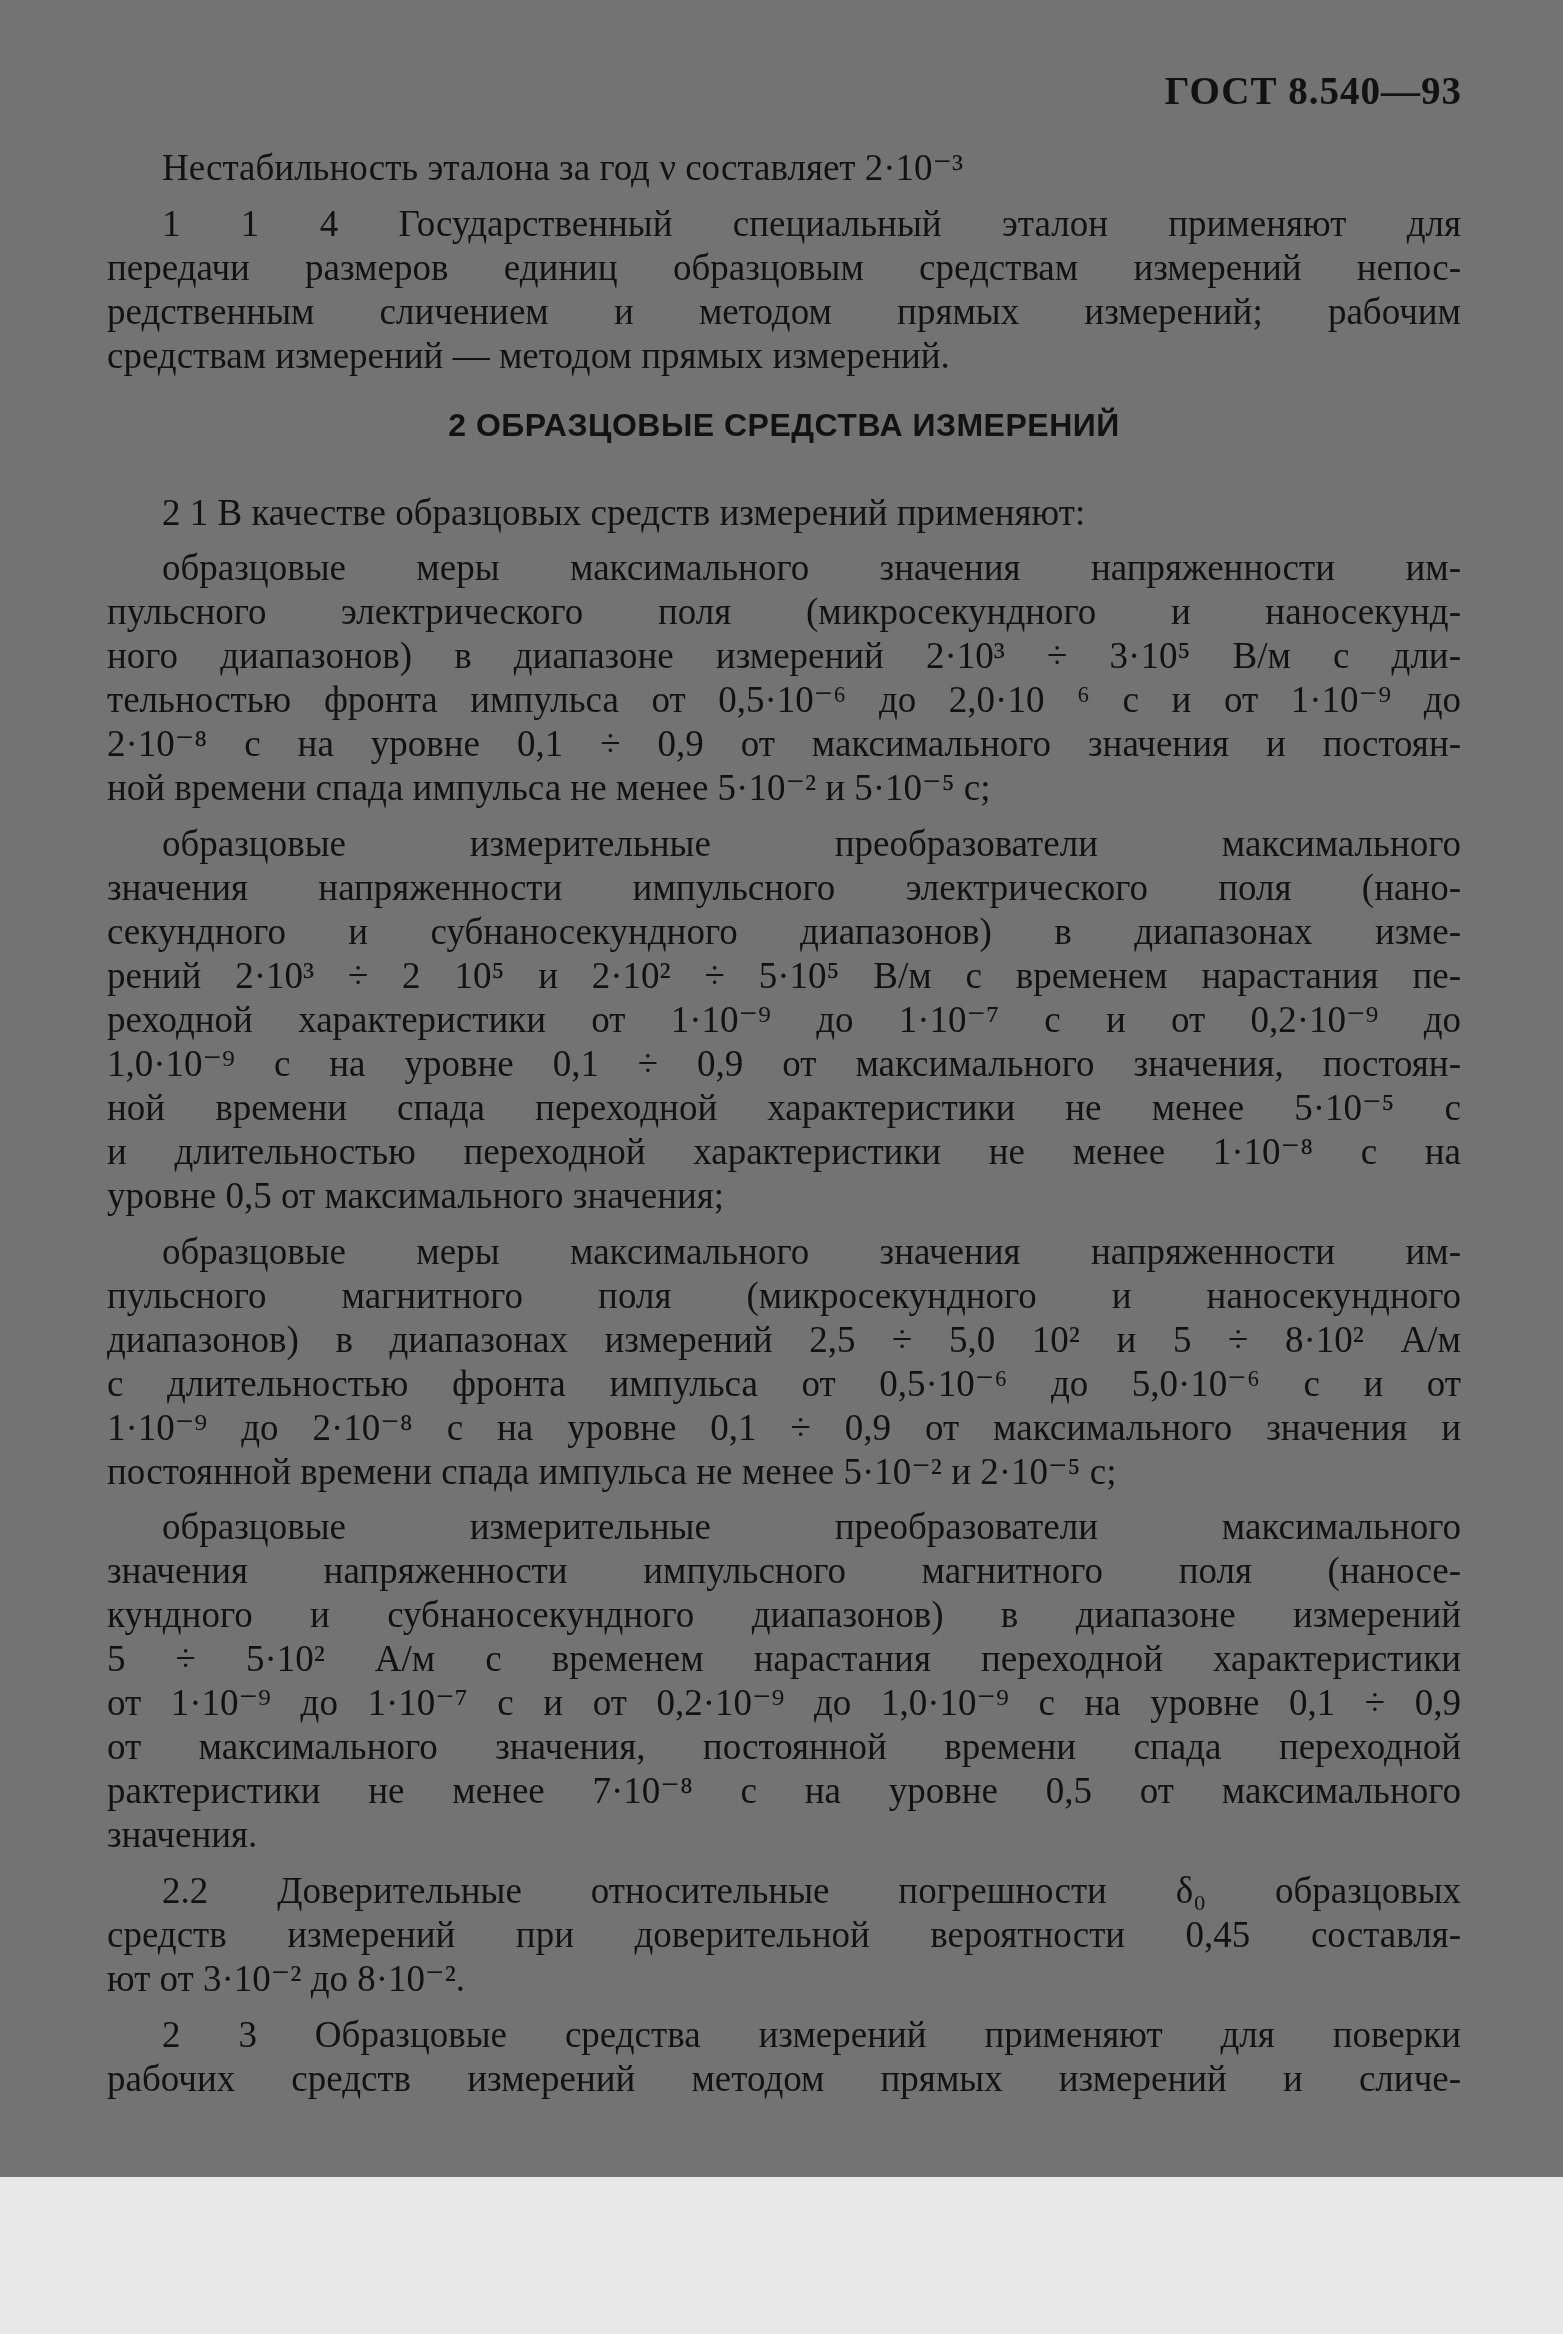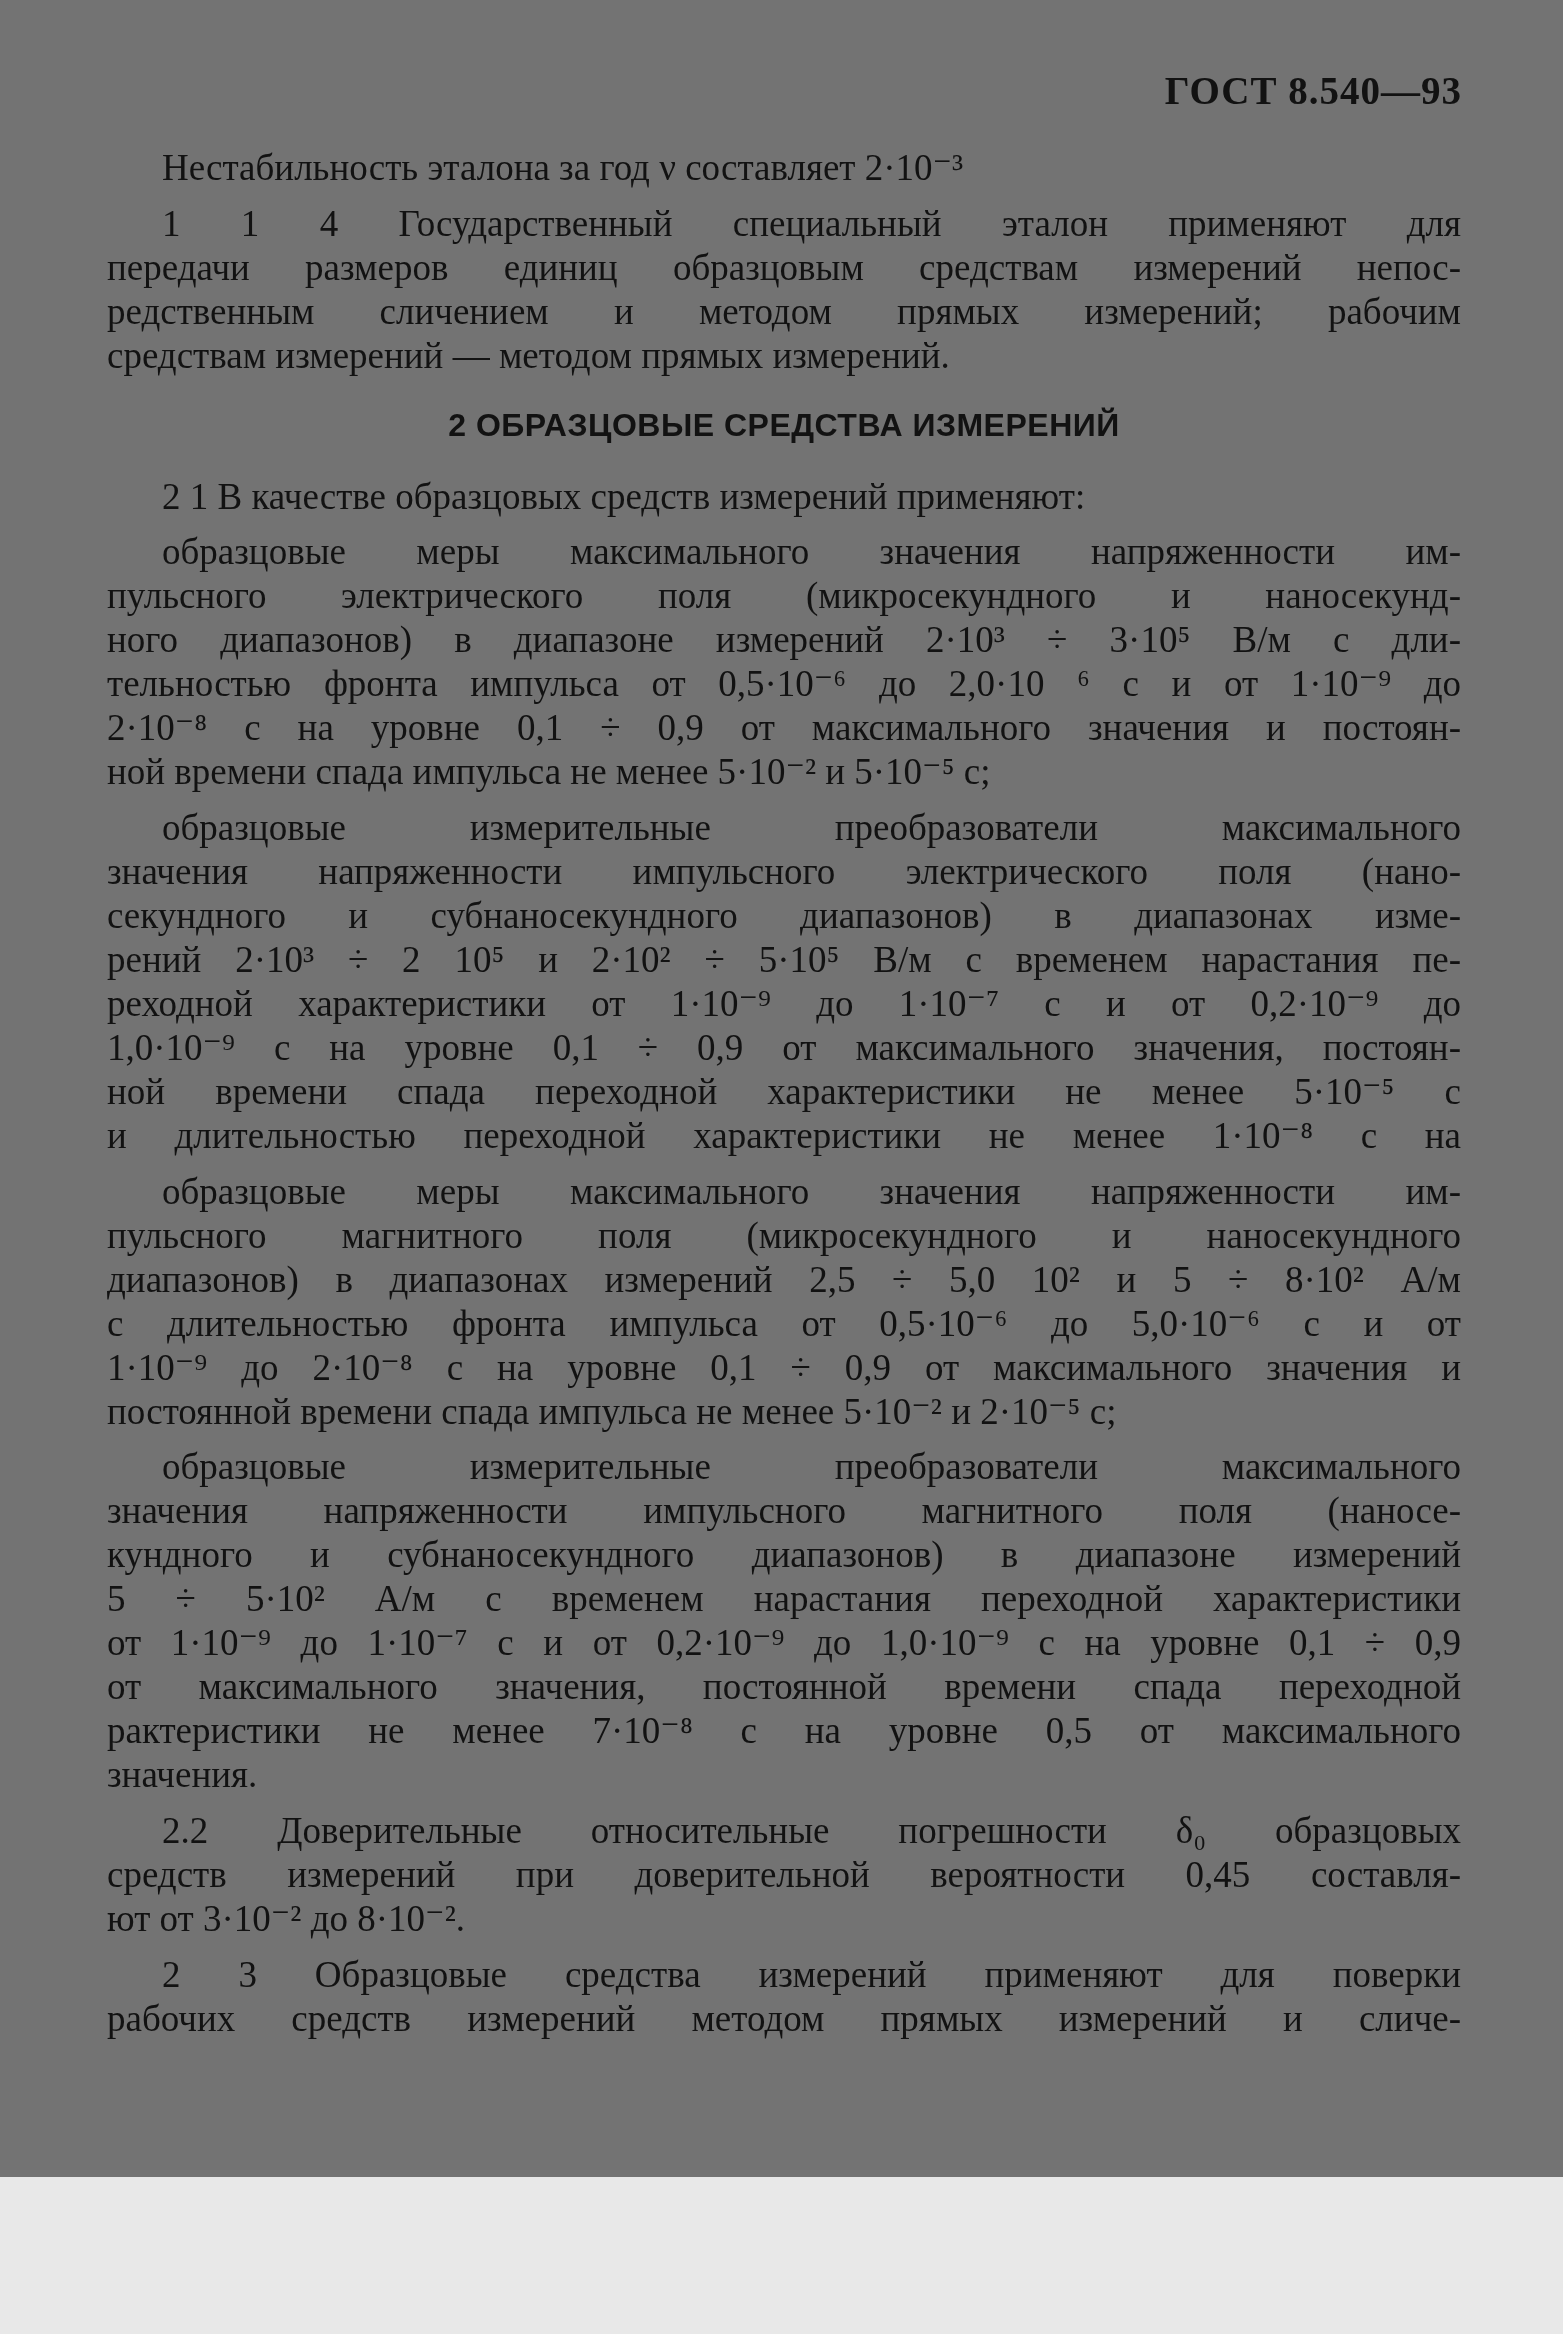--- a/index.html
+++ b/index.html
@@ -47,21 +47,21 @@
   .line.last {
     text-align-last: left;
   }
   .sec-heading {
     font-family: "Liberation Sans", "DejaVu Sans", sans-serif;
     font-weight: 700;
     font-size: 32px;
     line-height: 41px;
     text-align: center;
     letter-spacing: 0.5px;
-    margin: 27px 0 29px 0;
+    margin: 27px 0 45px 0;
   }
 </style>
 </head>
 <body>
 
 <div class="page">
   <div class="doc-code">ГОСТ 8.540—93</div>
   <div class="doc-body">
       <div class="para">
         <div class="line first last">Нестабильность эталона за год ν составляет 2·10⁻³</div>
@@ -86,20 +86,21 @@
       </div>
       <div class="para">
         <div class="line first">образцовые измерительные преобразователи максимального</div>
         <div class="line">значения напряженности импульсного электрического поля (нано-</div>
         <div class="line">секундного и субнаносекундного диапазонов) в диапазонах изме-</div>
         <div class="line">рений 2·10³ ÷ 2 10⁵ и 2·10² ÷ 5·10⁵ В/м с временем нарастания пе-</div>
         <div class="line">реходной характеристики от 1·10⁻⁹ до 1·10⁻⁷ с и от 0,2·10⁻⁹ до</div>
         <div class="line">1,0·10⁻⁹ с на уровне 0,1 ÷ 0,9 от максимального значения, постоян-</div>
         <div class="line">ной времени спада переходной характеристики не менее 5·10⁻⁵ с</div>
         <div class="line">и длительностью переходной характеристики не менее 1·10⁻⁸ с на</div>
+        <div class="line last">уровне 0,5 от максимального значения;</div>
       </div>
       <div class="para">
         <div class="line first">образцовые меры максимального значения напряженности им-</div>
         <div class="line">пульсного магнитного поля (микросекундного и наносекундного</div>
         <div class="line">диапазонов) в диапазонах измерений 2,5 ÷ 5,0 10² и 5 ÷ 8·10² А/м</div>
         <div class="line">с длительностью фронта импульса от 0,5·10⁻⁶ до 5,0·10⁻⁶ с и от</div>
         <div class="line">1·10⁻⁹ до 2·10⁻⁸ с на уровне 0,1 ÷ 0,9 от максимального значения и</div>
         <div class="line last">постоянной времени спада импульса не менее 5·10⁻² и 2·10⁻⁵ с;</div>
       </div>
       <div class="para">

